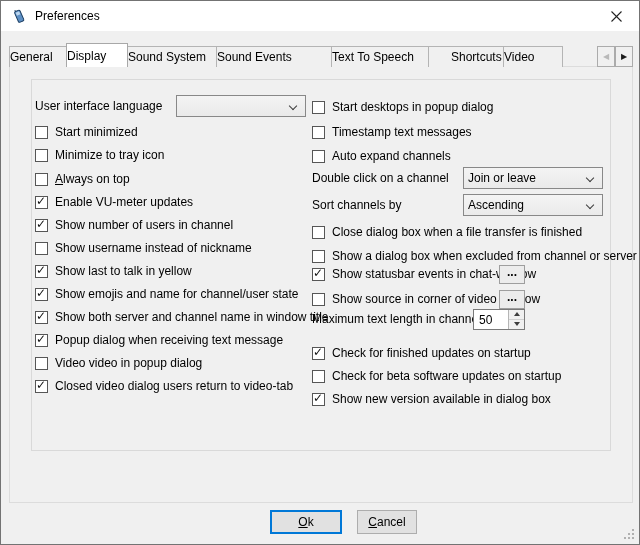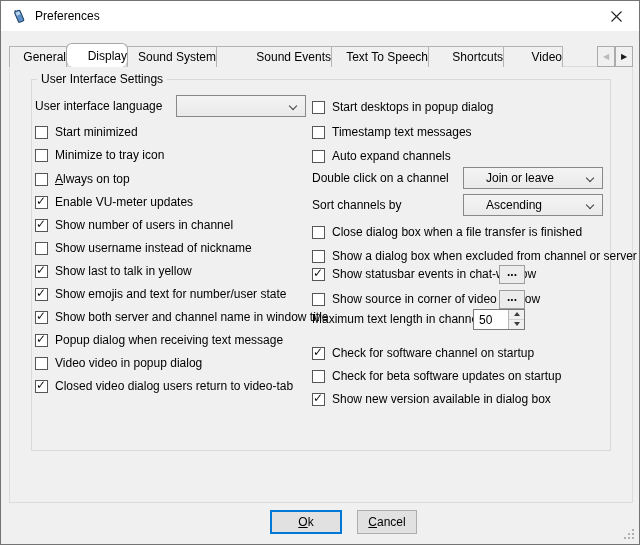--- a/index.html
+++ b/index.html
@@ -11,38 +11,38 @@
     font-size:12px;color:#000;overflow:hidden;
   }
   
   .titlebar{position:absolute;left:0;top:0;width:100%;height:30px;background:#ffffff;}
   .app-icon{position:absolute;left:10px;top:7px;width:16px;height:16px;}
   .title-text{position:absolute;left:34px;top:8px;font-size:12px;}
   .close-btn{position:absolute;right:0;top:0;width:45px;height:30px;display:flex;align-items:center;justify-content:center;background:#ffffff;}
   
   .tabs-clip{position:absolute;left:8px;top:42px;width:588px;height:24px;overflow:hidden;display:flex;align-items:flex-end;z-index:3;}
   .tab{height:21px;background:#f0f0f0;border:1px solid #b4b4b4;border-bottom:none;
-       display:flex;align-items:center;justify-content:flex-end;margin-left:-1px;flex:none;}
+       display:flex;align-items:center;justify-content:flex-start;margin-left:-1px;flex:none;}
   .tab:first-child{margin-left:0;}
-  .tab.active{height:24px;background:#ffffff;border-color:#a8a8a8;z-index:2;border-radius:6px;}
+  .tab.active{height:24px;background:#ffffff;border-color:#a8a8a8;z-index:2;}
   .tabscroll{position:absolute;top:45px;width:18px;height:21px;background:#f0f0f0;border:1px solid #ababab;
        display:flex;align-items:center;justify-content:center;z-index:4;font-size:8px;line-height:1;}
   .tabscroll.prev{left:596px;color:#b9b9b9;}
   .tabscroll.next{left:614px;color:#1a1a1a;}
   
   .tabpage{position:absolute;left:8px;top:65px;width:624px;height:437px;background:#f0f0f0;border:1px solid #dcdcdc;z-index:1;}
   .groupbox{position:absolute;left:30px;top:78px;width:580px;height:372px;border:1px solid #d9d9d9;z-index:2;}
   .groupbox-label{position:absolute;left:36px;top:71px;background:#f0f0f0;padding:0 4px;z-index:3;}
   
   .row{position:absolute;height:22px;white-space:nowrap;z-index:4;}
   .cb{position:absolute;left:0;top:1px;width:13px;height:13px;background:#fff;border:1px solid #565656;}
   .cb .mark{position:absolute;left:0px;top:-3px;font-size:12px;font-weight:bold;color:#111;}
   .cb-label{position:absolute;left:20px;top:-1px;line-height:16px;}
   .plain-label{position:absolute;left:0;top:0;line-height:22px;}
-  .combo{position:absolute;top:0;height:22px;background:linear-gradient(#f4f4f4,#eaeaea);border:1px solid #888888;line-height:20px;padding-left:22px;}
+  .combo{position:absolute;top:0;height:22px;background:linear-gradient(#f4f4f4,#eaeaea);border:1px solid #888888;line-height:20px;padding-left:4px;}
   .combo .chev{position:absolute;right:9px;top:7px;width:6px;height:6px;border-right:1.4px solid #3c3c3c;border-bottom:1.4px solid #3c3c3c;transform:rotate(45deg);}
   .dots-btn{position:absolute;top:-2px;width:26px;height:19px;background:#ececec;border:1px solid #9e9e9e;text-align:center;line-height:12px;font-weight:bold;}
   .spin{position:absolute;top:-2px;width:52px;height:21px;background:#fff;border:1px solid #7a7a7a;}
   .spin .val{position:absolute;left:5px;top:2px;line-height:16px;}
   .spin .btns{position:absolute;right:0;top:0;width:16px;height:19px;border-left:1px solid #b5b5b5;background:#f0f0f0;}
   .spin .up,.spin .dn{position:absolute;left:0;width:100%;height:50%;display:flex;align-items:center;justify-content:center;}
   .spin .up{top:0;border-bottom:1px solid #d0d0d0;}
   .spin .dn{bottom:0;}
   .tri-up{width:0;height:0;border-left:3px solid transparent;border-right:3px solid transparent;border-bottom:4px solid #3c3c3c;}
   .tri-dn{width:0;height:0;border-left:3px solid transparent;border-right:3px solid transparent;border-top:4px solid #3c3c3c;}
@@ -105,21 +105,20 @@
     </div>
   <div class="tabscroll prev">
     <span>◀</span>
   </div>
   <div class="tabscroll next">
     <span>▶</span>
   </div>
 
   <div class="tabpage"></div>
   <div class="groupbox"></div>
-  <span class="groupbox-label">User Interface Settings</span>
 
   <div id="rows-host">
       <div class="row" style="left: 34px; top: 94px;">
         <span class="plain-label">User interface language</span>
         <div class="combo" style="left: 141px; width: 130px;"><span></span><span class="chev"></span></div>
       </div>
       <div class="row" style="left: 34px; top: 124px;">
         <span class="cb"></span>
         <span class="cb-label">Start minimized</span>
       </div>
@@ -150,21 +149,21 @@
       <div class="row" style="left: 34px; top: 263px;">
         <span class="cb">
           <span class="mark">✓</span>
         </span>
         <span class="cb-label">Show last to talk in yellow</span>
       </div>
       <div class="row" style="left: 34px; top: 286px;">
         <span class="cb">
           <span class="mark">✓</span>
         </span>
-        <span class="cb-label">Show emojis and text for number/user state</span>
+        <span class="cb-label">Show emojis and name for channel/user state</span>
       </div>
       <div class="row" style="left: 34px; top: 309px;">
         <span class="cb">
           <span class="mark">✓</span>
         </span>
         <span class="cb-label">Show both server and channel name in window title</span>
       </div>
       <div class="row" style="left: 34px; top: 332px;">
         <span class="cb">
           <span class="mark">✓</span>
@@ -232,21 +231,21 @@
             <span class="dn">
               <i class="tri-dn"></i>
             </span>
           </span>
         </div>
       </div>
       <div class="row" style="left: 311px; top: 345px;">
         <span class="cb">
           <span class="mark">✓</span>
         </span>
-        <span class="cb-label">Check for software channel on startup</span>
+        <span class="cb-label">Check for finished updates on startup</span>
       </div>
       <div class="row" style="left: 311px; top: 368px;">
         <span class="cb"></span>
         <span class="cb-label">Check for beta software updates on startup</span>
       </div>
       <div class="row" style="left: 311px; top: 391px;">
         <span class="cb">
           <span class="mark">✓</span>
         </span>
         <span class="cb-label">Show new version available in dialog box</span>

